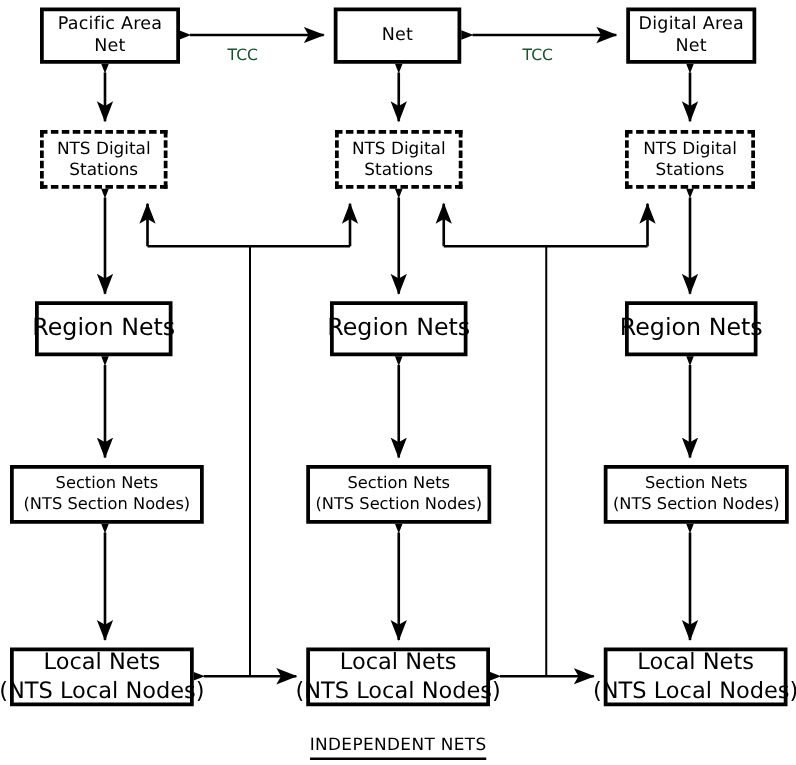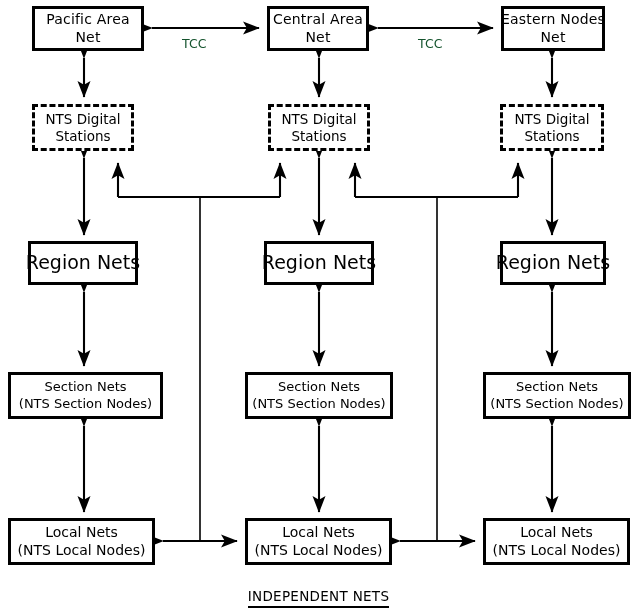--- a/index.html
+++ b/index.html
@@ -49,21 +49,21 @@
     white-space: nowrap;
   }
   .node.f-area .line1,
   .node.f-area .line2 { font-size: 14px; letter-spacing: 0.2px; }
   .node.f-dig .line1,
   .node.f-dig .line2 { font-size: 13.5px; }
   .node.f-reg .line1 { font-size: 19px; }
   .node.f-sec .line1,
   .node.f-sec .line2 { font-size: 13px; }
   .node.f-loc .line1,
-  .node.f-loc .line2 { font-size: 14px; }
+  .node.f-loc .line2 { font-size: 18px; }
 
   .edge-label {
     position: absolute;
     font-size: 12.5px;
     color: #14532d;
     white-space: nowrap;
     z-index: 6;
   }
   #footer-caption {
     position: absolute;
@@ -130,25 +130,24 @@
 
     </g>
   </svg>
 
   <div id="node-host">
       <div class="node solid f-area" style="left: 32px; top: 6px; width: 112px; height: 45px;">
         <span class="line1">Pacific Area</span>
         <span class="line2">Net</span>
       </div>
       <div class="node solid f-area" style="left: 267px; top: 6px; width: 102px; height: 45px;">
-        <span class="line1">Central Area</span>
         <span class="line2">Net</span>
       </div>
       <div class="node solid f-area" style="left: 501px; top: 6px; width: 104px; height: 45px;">
-        <span class="line1">Eastern Nodes</span>
+        <span class="line1">Digital Area</span>
         <span class="line2">Net</span>
       </div>
       <div class="node dashed f-dig" style="left: 32px; top: 104px; width: 102px; height: 47px;">
         <span class="line1">NTS Digital</span>
         <span class="line2">Stations</span>
       </div>
       <div class="node dashed f-dig" style="left: 268px; top: 104px; width: 102px; height: 47px;">
         <span class="line1">NTS Digital</span>
         <span class="line2">Stations</span>
       </div>

